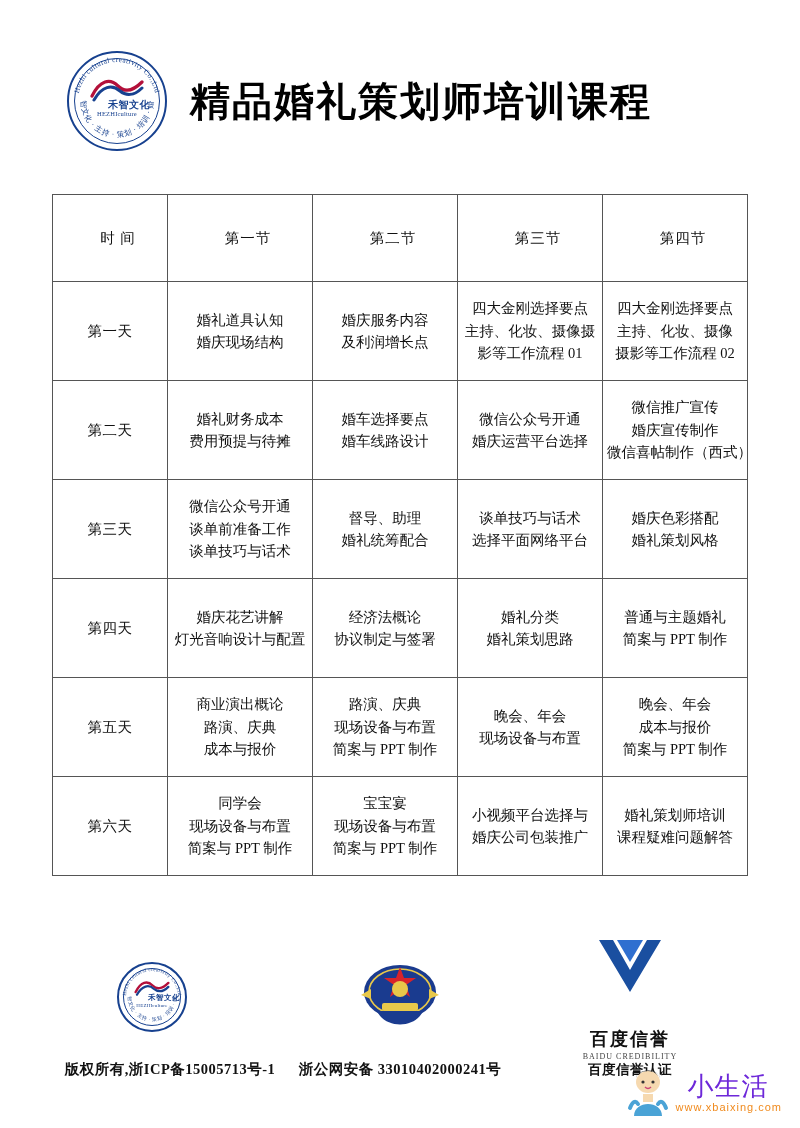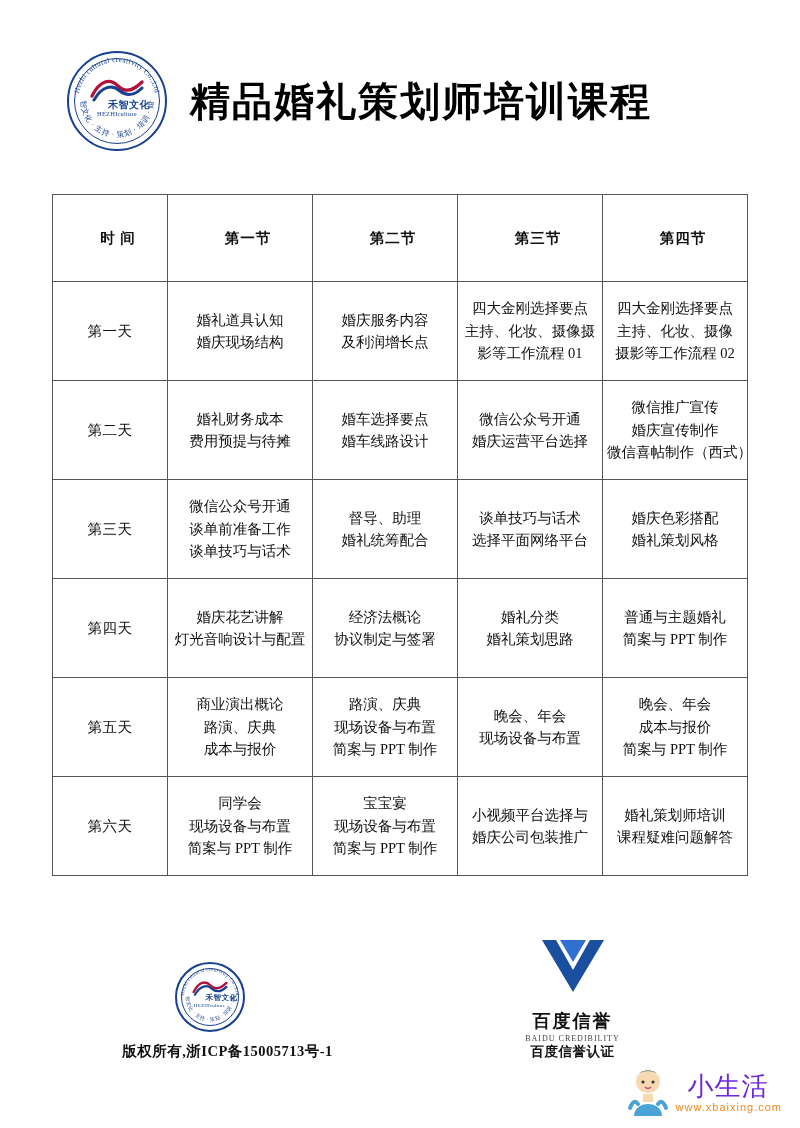--- a/index.html
+++ b/index.html
@@ -106,21 +106,21 @@
     border: 1px solid #555555;
     text-align: center;
     vertical-align: middle;
     font-size: 14.5px;
     line-height: 1.55;
     padding: 10px 4px;
     color: #111111;
     font-family: "Liberation Serif", "DejaVu Serif", serif;
   }
   table.schedule th {
-    font-weight: bold;
+    font-weight: normal;
     height: 66px;
     letter-spacing: 1px;
     padding-left: 20px;
   }
   table.schedule td.daycell {
     width: 90px;
     letter-spacing: 0.5px;
   }
   table.schedule th.timecol { width: 90px; }
   table.schedule td { height: 78px; }
@@ -147,21 +147,21 @@
   .badge-emblem {
     height: 78px;
     display: flex;
     align-items: center;
     justify-content: center;
   }
   .badge-caption {
     font-size: 14.5px;
     font-weight: bold;
     color: #111111;
-    margin-top: 6px;
+    margin-top: 24px;
     letter-spacing: 0.5px;
   }
   .badge-sub {
     font-size: 13.5px;
     font-weight: bold;
     color: #111111;
     letter-spacing: 0.5px;
   }
   .small-logo {
     width: 74px; height: 74px;
@@ -398,20 +398,35 @@
             <path d="M2,20 C10,4 20,2 28,10 C34,16 42,16 52,6" stroke="#b3103a" stroke-width="3.6" fill="none" stroke-linecap="round"></path>
             <path d="M4,24 C12,10 22,8 30,15 C36,20 44,20 52,12" stroke="#17418f" stroke-width="3.4" fill="none" stroke-linecap="round"></path>
           </svg>
           <div class="logo-cn">禾智文化</div>
           <div class="logo-en">HEZHIculture</div>
         </div>
       </div>
       <div class="badge-caption">版权所有,浙ICP备15005713号-1</div>
     </div>
 
+    <div class="badge">
+      <div class="badge-emblem">
+        <svg width="86" height="76" viewBox="0 0 86 76">
+          <ellipse cx="43" cy="33" rx="36" ry="27" fill="#1a3b8f"></ellipse>
+          <ellipse cx="43" cy="33" rx="31" ry="23" fill="none" stroke="#e8c84a" stroke-width="1.6"></ellipse>
+          <path d="M43 8 L47 19 L59 19 L49 26 L53 38 L43 31 L33 38 L37 26 L27 19 L39 19 Z" fill="#d8232a"></path>
+          <circle cx="43" cy="30" r="8" fill="#e8c84a"></circle>
+          <rect x="25" y="44" width="36" height="8" rx="2" fill="#e8c84a"></rect>
+          <path d="M20 52 C28 70 58 70 66 52 Z" fill="#1a3b8f"></path>
+          <path d="M14 30 L4 36 L14 40 Z" fill="#e8c84a"></path>
+          <path d="M72 30 L82 36 L72 40 Z" fill="#e8c84a"></path>
+        </svg>
+      </div>
+      <div class="badge-caption">浙公网安备 33010402000241号</div>
+    </div>
 
     <div class="badge">
       <div class="badge-emblem">
         <svg class="v-mark" viewBox="0 0 70 60">
           <path d="M4 6 L35 58 L66 6 L52 6 L35 36 L18 6 Z" fill="#1a4fa0"></path>
           <path d="M22 6 L35 28 L48 6 Z" fill="#2f6fd0"></path>
         </svg>
       </div>
       <div class="badge-caption baidu-label">百度信誉</div>
       <div class="baidu-en">BAIDU CREDIBILITY</div>

